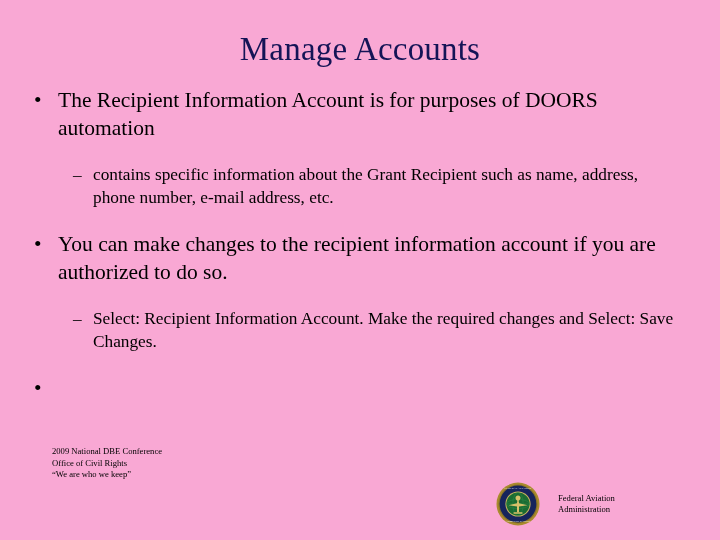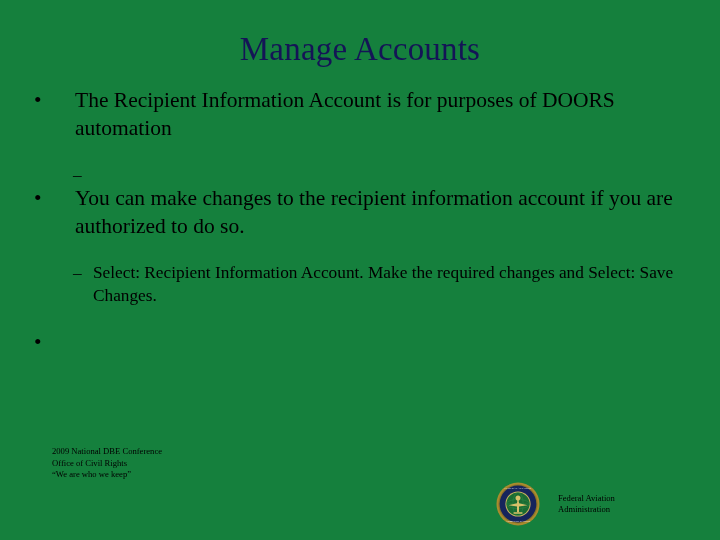--- a/index.html
+++ b/index.html
@@ -14,21 +14,21 @@
     font-family: "Liberation Serif", "DejaVu Serif", serif;
     color: #000000;
     position: relative;
   }
 
   .slide {
     position: absolute;
     inset: 0;
     width: 720px;
     height: 540px;
-    background: #15803d;
+    background: #f9a8d4;
   }
 
   
   .slide-title {
     position: absolute;
     left: 0;
     top: 29px;
     width: 720px;
     text-align: center;
     font-size: 33px;
@@ -57,21 +57,20 @@
   }
   .lvl1 .marker {
     position: absolute;
     left: 34px;
     top: 0;
     font-size: 21.5px;
     line-height: 28px;
   }
   .lvl1 .txt {
     display: block;
-    margin-left: 17px;
   }
 
   
   .lvl2 {
     position: relative;
     padding-left: 93px;
     padding-right: 38px;
     font-size: 17.3px;
     line-height: 23px;
   }
@@ -136,20 +135,21 @@
 
     <div class="lvl1">
       <span class="marker">•</span>
       <span class="txt">The Recipient Information Account is for purposes of DOORS automation</span>
     </div>
 
     <div class="gap-a"></div>
 
     <div class="lvl2">
       <span class="marker">–</span>
+      <span class="txt">contains specific information about the Grant Recipient such as name, address, phone number, e-mail address, etc.</span>
     </div>
 
     <div class="gap-b"></div>
 
     <div class="lvl1">
       <span class="marker">•</span>
       <span class="txt">You can make changes to the recipient information account if you are authorized to do so.</span>
     </div>
 
     <div class="gap-c"></div>

